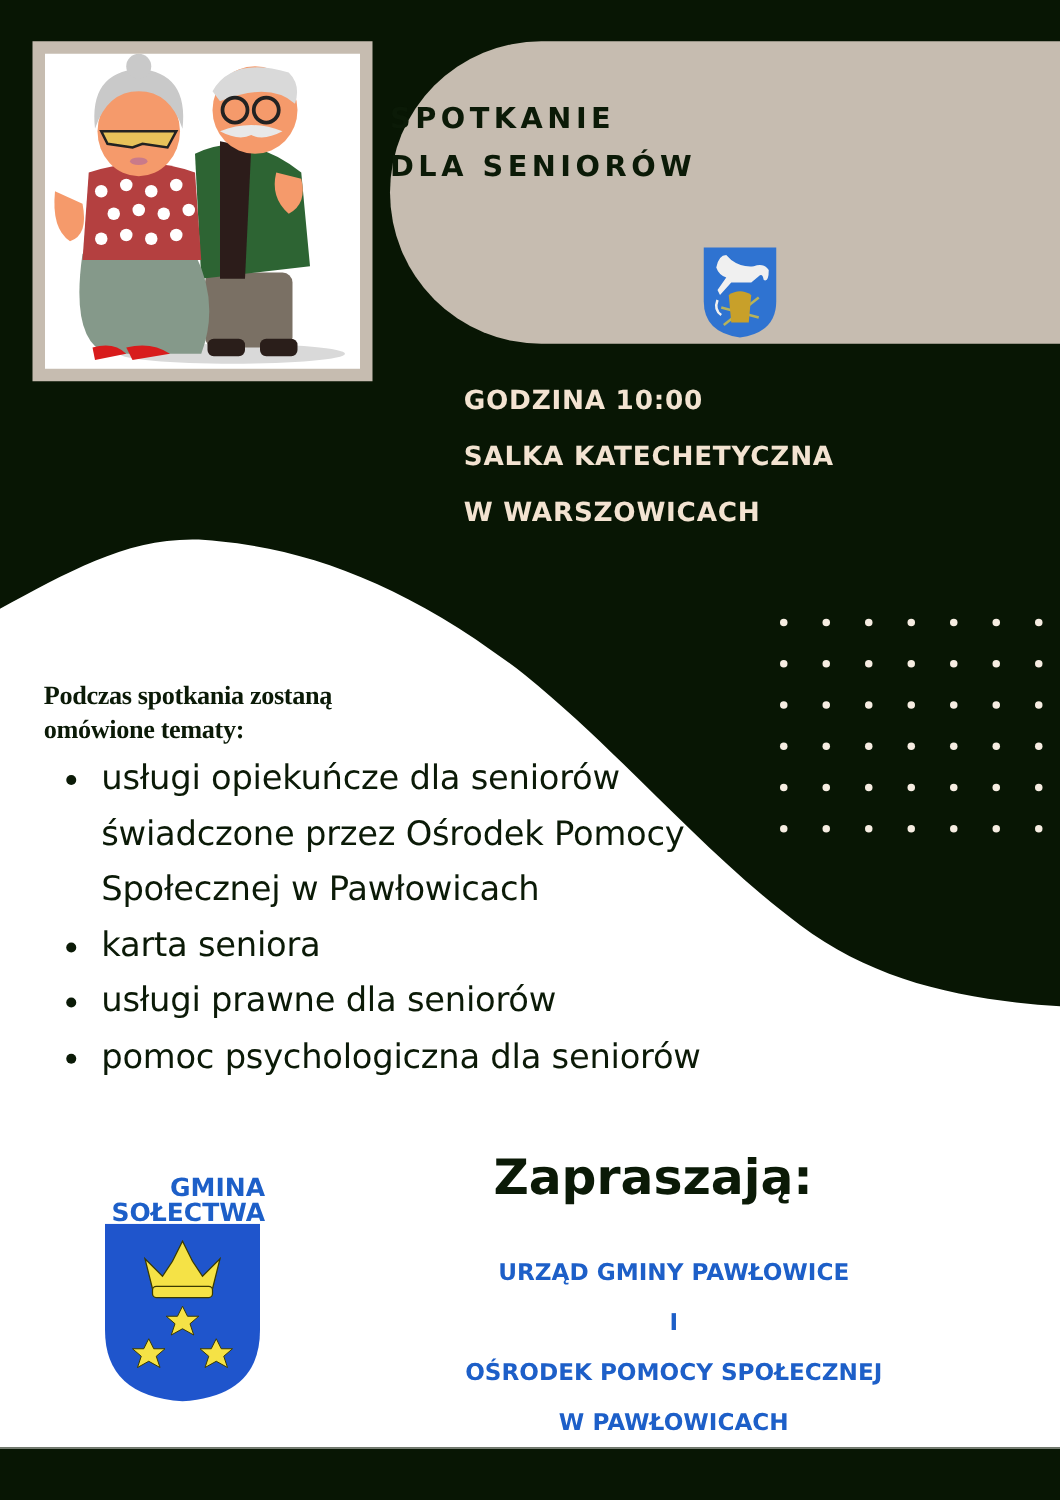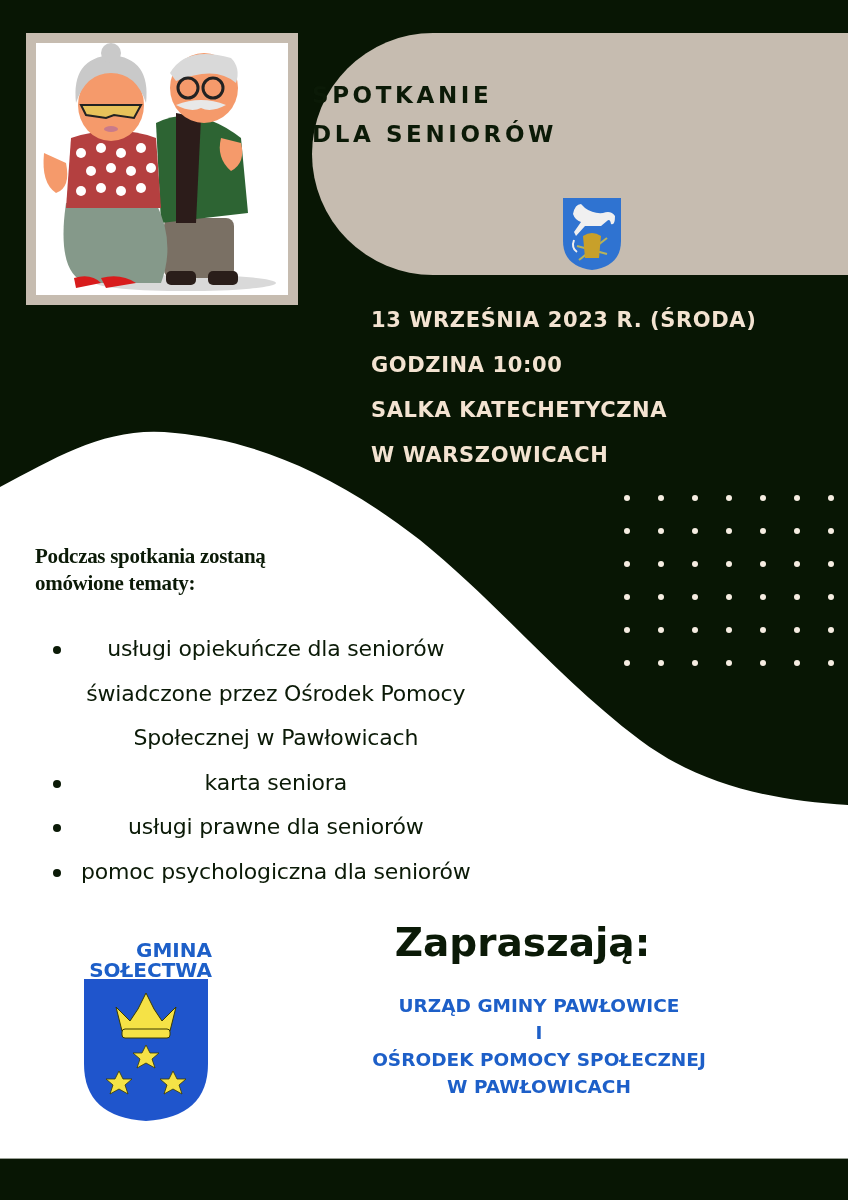--- a/index.html
+++ b/index.html
@@ -37,23 +37,23 @@
   .details div { height: 45px; line-height: 36px; white-space: nowrap; }
 
   .dots { position: absolute; left: 622px; top: 493px; width: 220px; height: 180px; }
 
   .topics-heading {
     position: absolute; left: 35px; top: 543px; color: #0b1a07;
     font-family: Liberation Serif, serif; font-weight: bold;
     font-size: 21px; line-height: 27px; letter-spacing: -0.3px;
   }
   .topics-list {
-    position: absolute; left: 52px; top: 627px; color: #0b1a07;
-    font-family: "DejaVu Sans", sans-serif; font-size: 22px;
-    list-style: none; letter-spacing: -0.2px; text-align: center;
+    position: absolute; left: 52px; top: 601px; color: #0b1a07;
+    font-family: "DejaVu Sans", sans-serif; font-size: 27px;
+    list-style: none; letter-spacing: -0.2px;
   }
   .topics-list li { position: relative; padding-left: 29px; line-height: 44.5px; white-space: nowrap; }
   .topics-list li::before {
     content: ""; position: absolute; left: 1px; top: 19px; width: 8px; height: 8px;
     border-radius: 50%; background: #0b1a07;
   }
 
   .gmina-label {
     position: absolute; left: 80px; top: 940px; width: 132px; text-align: right;
     color: #1d5fc8; font-family: "DejaVu Sans", sans-serif; font-weight: bold;
@@ -64,21 +64,21 @@
   .invite-title {
     position: absolute; left: 330px; top: 913px; width: 385px; text-align: center;
     color: #0b1a07; font-family: "DejaVu Sans", sans-serif; font-weight: bold;
     font-size: 39px; line-height: 60px;
   }
   .organizers {
     position: absolute; left: 320px; top: 992px; width: 438px; text-align: center;
     color: #1d5fc8; font-family: "DejaVu Sans", sans-serif; font-weight: bold;
     font-size: 18.5px; line-height: 27px;
   }
-  .organizers div { white-space: nowrap; }
+  .organizers div { white-space: nowrap; margin-top: 13px; }
 
   .bottom-bar { position: absolute; left: 0; top: 1158px; width: 848px; height: 42px; background: #081604; border-top: 1px solid #9aa096; }
 </style>
 </head>
 <body>
 
 <svg class="bg-svg" viewBox="0 0 848 1200" preserveAspectRatio="none">
   <rect x="0" y="0" width="848" height="1200" fill="#081604"></rect>
   <path d="M0,487 C60,455 110,425 175,433 C250,440 330,470 420,540 C500,605 560,680 640,740 C700,785 770,800 848,805 L848,1158 L0,1158 Z" fill="#ffffff"></path>
 </svg>
@@ -137,21 +137,20 @@
 <svg class="crest-warszowice" viewBox="0 0 62 76">
   <path d="M2 2 L60 2 L60 45 Q60 70 31 74 Q2 70 2 45 Z" fill="#2f73d1"></path>
   <path d="M12 18 Q14 8 20 8 L24 12 Q32 18 42 17 Q50 14 54 20 Q54 30 50 28 Q49 22 46 25 L40 30 L24 30 L15 40 L13 36 L20 26 Q14 24 12 18 Z" fill="#f0f0f0"></path>
   <path d="M16 50 L46 58" stroke="#b7b35a" stroke-width="2"></path>
   <path d="M46 42 L18 64" stroke="#b7b35a" stroke-width="2"></path>
   <path d="M22 40 Q31 34 40 40 L38 62 L24 62 Z" fill="#c8a02a"></path>
   <path d="M13 44 Q10 52 16 56" stroke="#f0f0f0" stroke-width="2" fill="none"></path>
 </svg>
 
 <div class="details">
-  <div>13 WRZEŚNIA 2023 R. (ŚRODA)</div>
   <div>GODZINA 10:00</div>
   <div>SALKA KATECHETYCZNA</div>
   <div>W WARSZOWICACH</div>
 </div>
 
 <svg class="dots" viewBox="0 0 220 180">
   <g fill="#f6ede2">
     <circle cx="5" cy="5" r="3"></circle>
       <circle cx="39" cy="5" r="3"></circle>
       <circle cx="73" cy="5" r="3"></circle>

